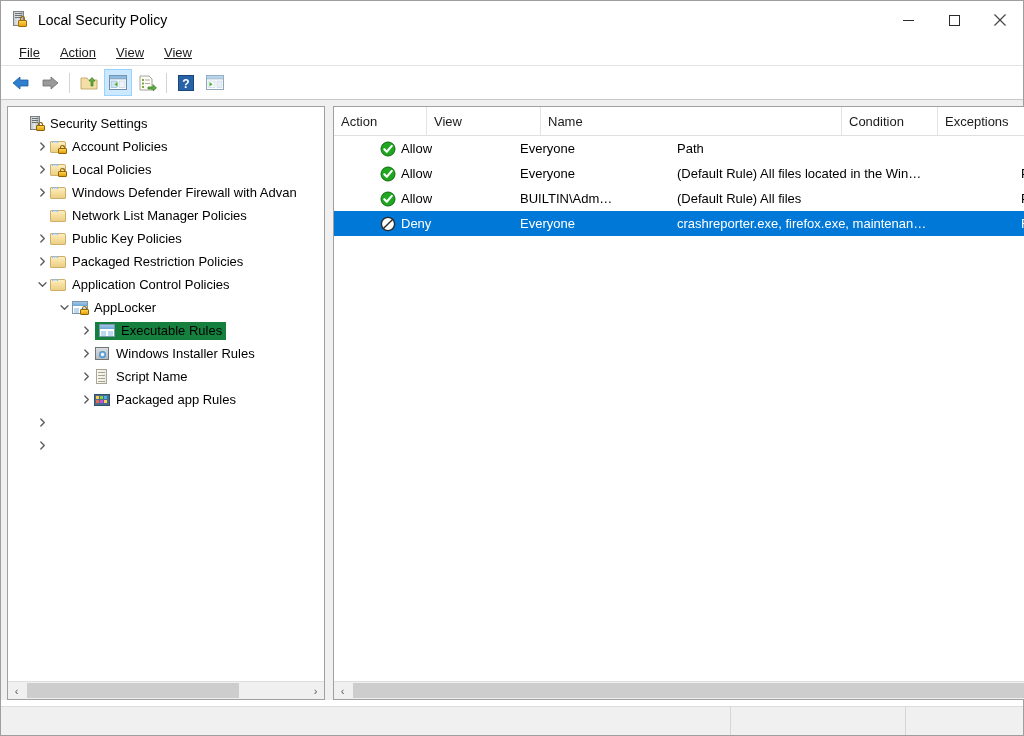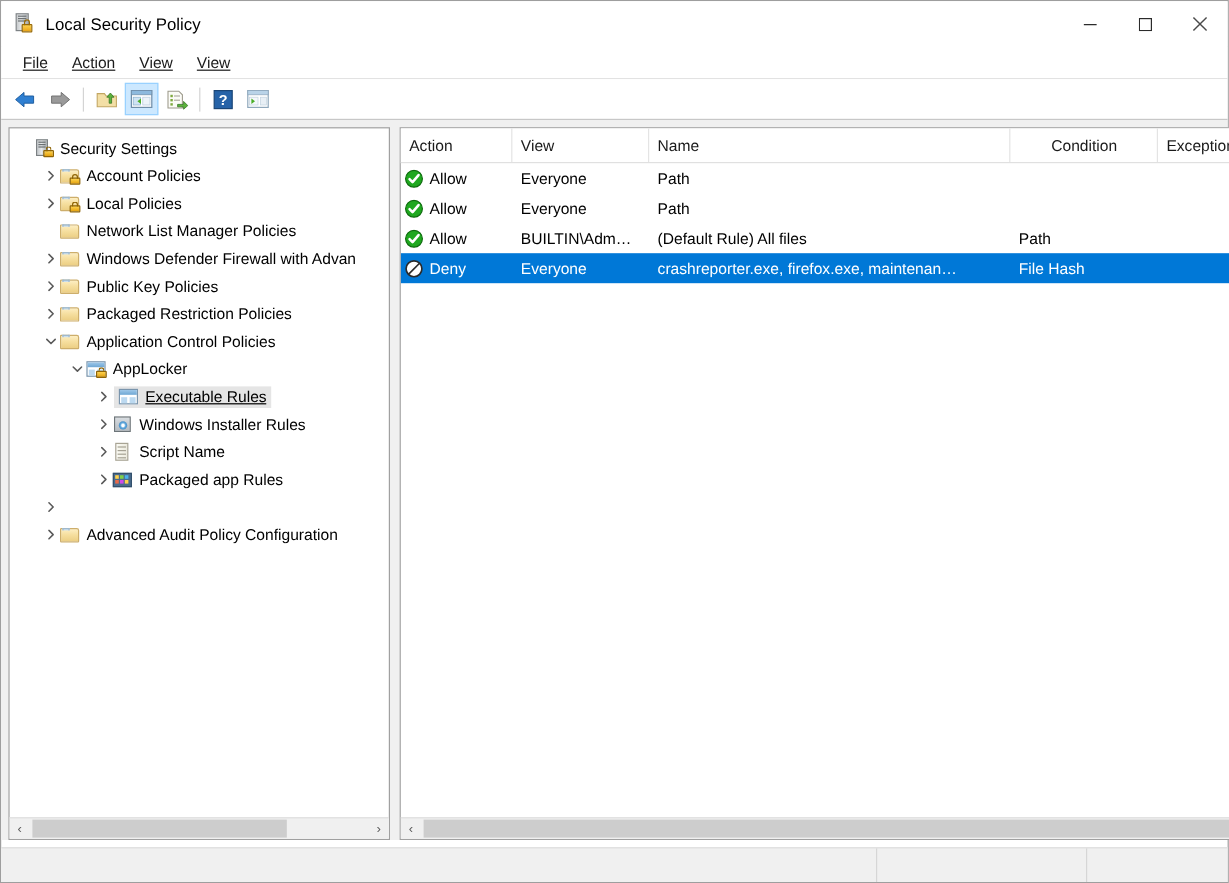--- a/index.html
+++ b/index.html
@@ -196,24 +196,23 @@
     align-items: center;
     cursor: default;
     padding-left: 4px;
   }
   .tree-row .label {
     margin-left: 5px;
     color: #000000;
     overflow: hidden;
   }
   .tree-row.selected .label-wrap {
-    background: #e5e5e5;
+    background: #15803d;
     padding: 1px 4px 2px 4px;
     margin-left: 1px;
-    text-decoration: underline;
   }
   .label-wrap { display: flex; align-items: center; }
   .chev {
     width: 16px;
     min-width: 16px;
     display: flex;
     align-items: center;
     justify-content: center;
     color: #6d6d6d;
     font-size: 11px;
@@ -410,20 +409,21 @@
     cursor: default;
   }
   .lv-row.selected { background: #0078d7; color: #ffffff; }
   .lv-cell {
     padding-left: 7px;
     box-sizing: border-box;
     white-space: nowrap;
     overflow: hidden;
     display: flex;
     align-items: center;
+    margin-left: 43px;
   }
   .lv-cell.action { padding-left: 3px; gap: 5px; }
 
   
   .gl { width: 16px; height: 16px; flex: none; }
 
   
   .hscroll {
     height: 17px;
     min-height: 17px;
@@ -634,40 +634,40 @@
                   <span class="lockbadge">
                     <span class="ls"></span>
                     <span class="lb"></span>
                   </span>
                 </span>
                 <span class="label">Local Policies</span>
               </span>
             </div>
             <div class="tree-row">
               <span class="ind" style="width: 22px;"></span>
-              <span class="chev empty"></span>
+              <span class="chev">
+                <svg width="9" height="9" viewBox="0 0 9 9">
+                  <path d="M2.8 1 L6.3 4.5 L2.8 8" fill="none" stroke="#5a5a5a" stroke-width="1.3" stroke-linecap="round" stroke-linejoin="round"></path>
+                </svg>
+              </span>
               <span class="label-wrap">
                 <span class="ic ic-folder">
                   <span class="f"></span>
                 </span>
-                <span class="label">Network List Manager Policies</span>
+                <span class="label">Windows Defender Firewall with Advan</span>
               </span>
             </div>
             <div class="tree-row">
               <span class="ind" style="width: 22px;"></span>
-              <span class="chev">
-                <svg width="9" height="9" viewBox="0 0 9 9">
-                  <path d="M2.8 1 L6.3 4.5 L2.8 8" fill="none" stroke="#5a5a5a" stroke-width="1.3" stroke-linecap="round" stroke-linejoin="round"></path>
-                </svg>
-              </span>
+              <span class="chev empty"></span>
               <span class="label-wrap">
                 <span class="ic ic-folder">
                   <span class="f"></span>
                 </span>
-                <span class="label">Windows Defender Firewall with Advan</span>
+                <span class="label">Network List Manager Policies</span>
               </span>
             </div>
             <div class="tree-row">
               <span class="ind" style="width: 22px;"></span>
               <span class="chev">
                 <svg width="9" height="9" viewBox="0 0 9 9">
                   <path d="M2.8 1 L6.3 4.5 L2.8 8" fill="none" stroke="#5a5a5a" stroke-width="1.3" stroke-linecap="round" stroke-linejoin="round"></path>
                 </svg>
               </span>
               <span class="label-wrap">
@@ -787,45 +787,39 @@
                   <path d="M2.8 1 L6.3 4.5 L2.8 8" fill="none" stroke="#5a5a5a" stroke-width="1.3" stroke-linecap="round" stroke-linejoin="round"></path>
                 </svg>
               </span>
             </div>
             <div class="tree-row">
               <span class="ind" style="width: 22px;"></span>
               <span class="chev">
                 <svg width="9" height="9" viewBox="0 0 9 9">
                   <path d="M2.8 1 L6.3 4.5 L2.8 8" fill="none" stroke="#5a5a5a" stroke-width="1.3" stroke-linecap="round" stroke-linejoin="round"></path>
                 </svg>
-              </span>
-              <span class="label-wrap">
-                <span class="ic ic-folder">
-                  <span class="f"></span>
-                </span>
-                <span class="label">Advanced Audit Policy Configuration</span>
               </span>
             </div>
           </div>
       </div>
       <div class="hscroll">
         <div class="hs-btn">‹</div>
         <div class="hs-track">
           <div class="hs-thumb" style="left:2px; width:212px;"></div>
         </div>
         <div class="hs-btn">›</div>
       </div>
     </div>
 
     <div class="pane pane-list">
       <div class="lv-header" id="lv-header">
           <div class="lv-th" style="width: 93px;">Action</div>
           <div class="lv-th" style="width: 114px;">View</div>
           <div class="lv-th" style="width: 301px;">Name</div>
-          <div class="lv-th" style="width: 96px; margin-left: 27px;">Condition</div>
+          <div class="lv-th" style="width: 96px;">Condition</div>
           <div class="lv-th" style="width: 90px; flex: 1 1 0%;">Exceptions</div>
         </div>
       <div class="pane-body">
         <div class="lv-rows" id="lv-rows">
             <div class="lv-row">
               <div class="lv-cell action" style="width: 93px;">
                 <span class="gl"><svg width="16" height="16" viewBox="0 0 16 16">
                     <circle cx="8" cy="8" r="7" fill="#1fa81f" stroke="#0d6b0d" stroke-width="1"></circle>
                     <path d="M4.3 8.2 L6.8 10.8 L11.8 4.9" fill="none" stroke="#ffffff" stroke-width="2.1" stroke-linecap="round" stroke-linejoin="round"></path>
                   </svg></span>
@@ -837,20 +831,21 @@
             </div>
             <div class="lv-row">
               <div class="lv-cell action" style="width: 93px;">
                 <span class="gl"><svg width="16" height="16" viewBox="0 0 16 16">
                     <circle cx="8" cy="8" r="7" fill="#1fa81f" stroke="#0d6b0d" stroke-width="1"></circle>
                     <path d="M4.3 8.2 L6.8 10.8 L11.8 4.9" fill="none" stroke="#ffffff" stroke-width="2.1" stroke-linecap="round" stroke-linejoin="round"></path>
                   </svg></span>
                 <span>Allow</span>
               </div>
               <div class="lv-cell" style="width: 114px;">Everyone</div>
+              <div class="lv-cell" style="width: 301px;">(Default Rule) All files located in the Win…</div>
               <div class="lv-cell" style="width: 96px;">Path</div>
               <div class="lv-cell" style="width: 90px; flex: 1 1 0%;"></div>
             </div>
             <div class="lv-row">
               <div class="lv-cell action" style="width: 93px;">
                 <span class="gl"><svg width="16" height="16" viewBox="0 0 16 16">
                     <circle cx="8" cy="8" r="7" fill="#1fa81f" stroke="#0d6b0d" stroke-width="1"></circle>
                     <path d="M4.3 8.2 L6.8 10.8 L11.8 4.9" fill="none" stroke="#ffffff" stroke-width="2.1" stroke-linecap="round" stroke-linejoin="round"></path>
                   </svg></span>
                 <span>Allow</span>

